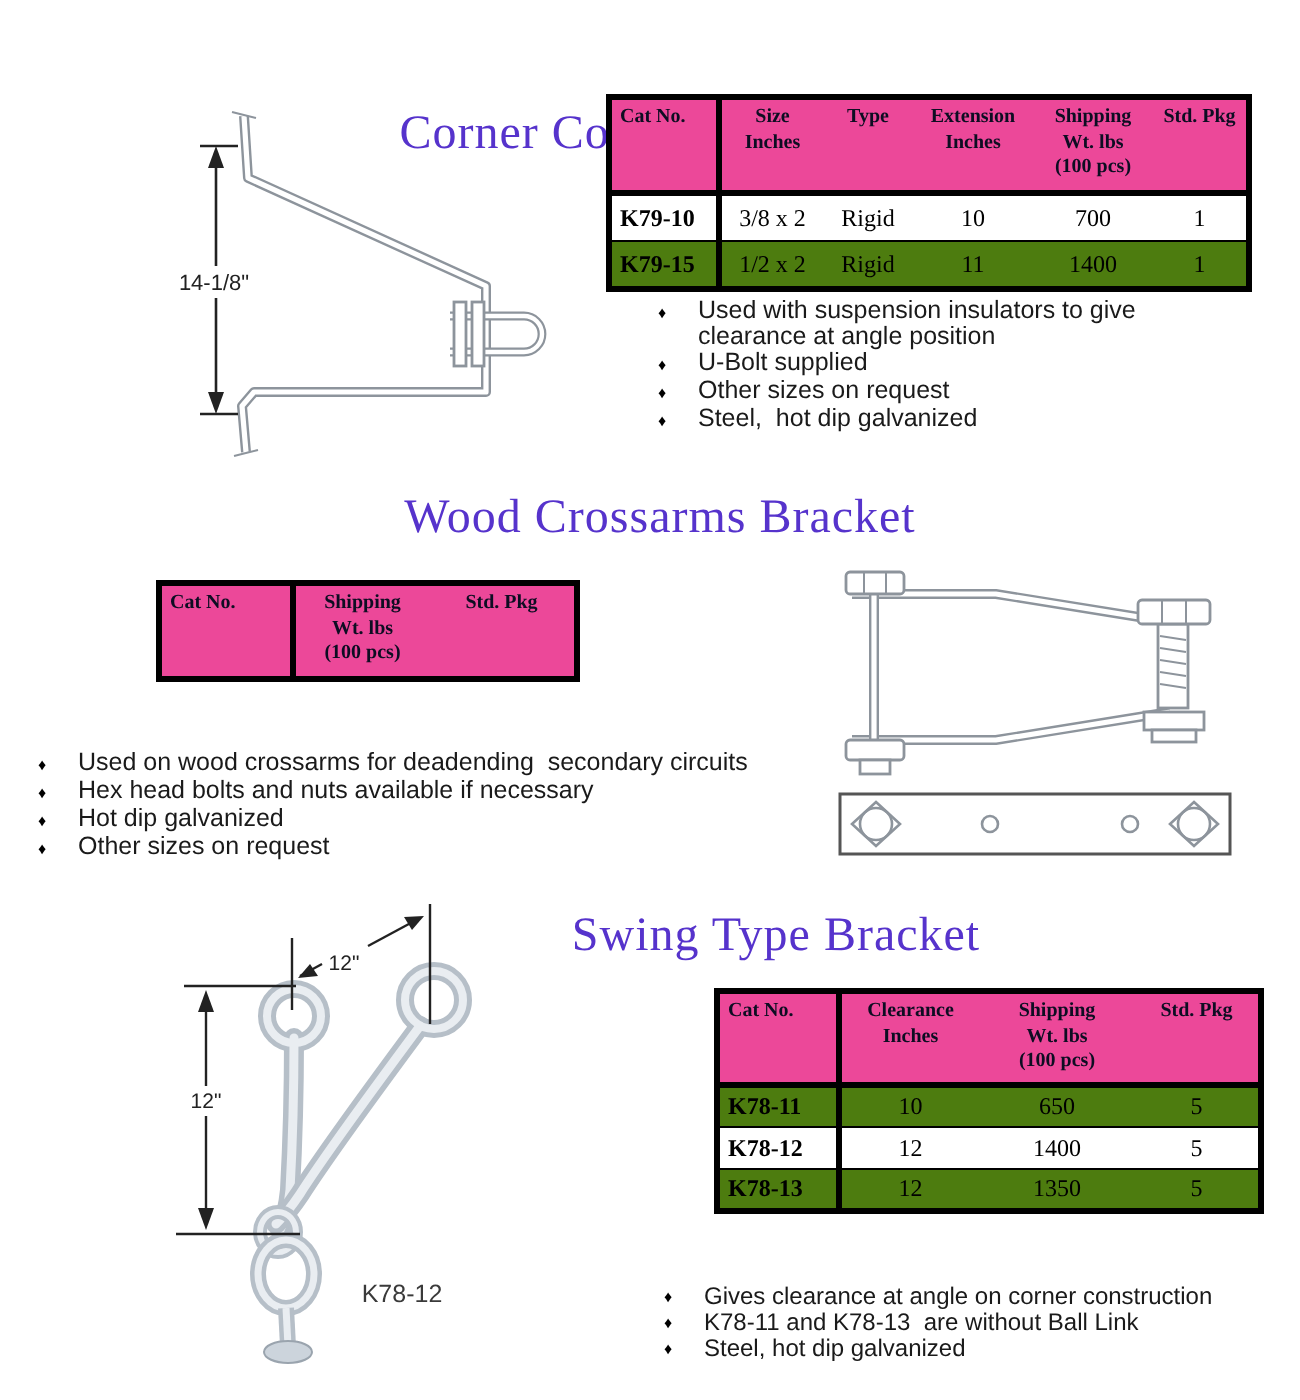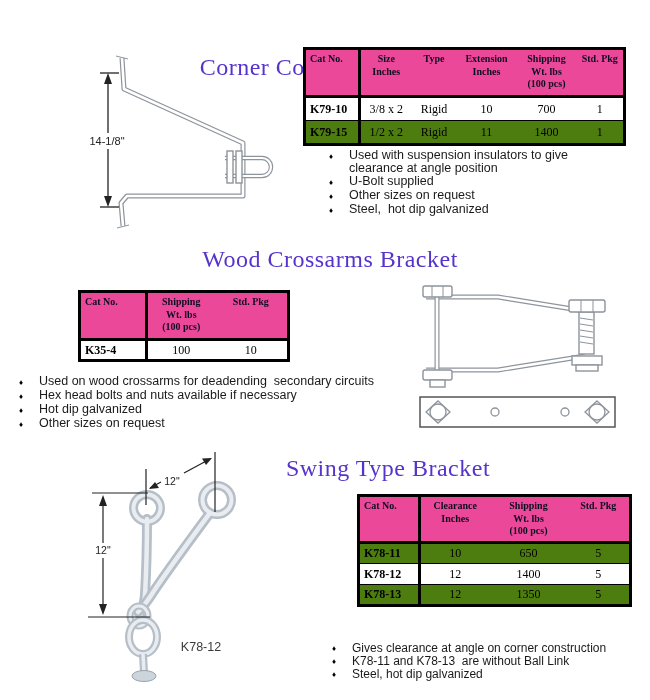--- a/index.html
+++ b/index.html
@@ -134,25 +134,20 @@
         <col style="width:74px">
       </colgroup>
     <tbody>
         <tr style="height:48px">
       <th class="catcol">Cat No.</th>
       <th>Shipping
 Wt. lbs
 (100 pcs)</th>
       <th>Std. Pkg</th>
     </tr>
-    <tr class="datarow" style="height:21px">
-      <td class="catcol">K35-4</td>
-      <td>100</td>
-      <td>10</td>
-    </tr>
   </tbody>
     </table>
 
   <svg style="left:400px;top:278px;" width="235" height="155" viewBox="0 0 235 155">
     <g>
       <path d="M26,19 L98,19 L185,33" fill="none" stroke="#8d949c" stroke-width="5"></path>
       <path d="M26,19 L98,19 L185,33" fill="none" stroke="#fff" stroke-width="2.6"></path>
       <path d="M26,92 L98,92 L185,78" fill="none" stroke="#8d949c" stroke-width="5"></path>
       <path d="M26,92 L98,92 L185,78" fill="none" stroke="#fff" stroke-width="2.6"></path>
     </g>

